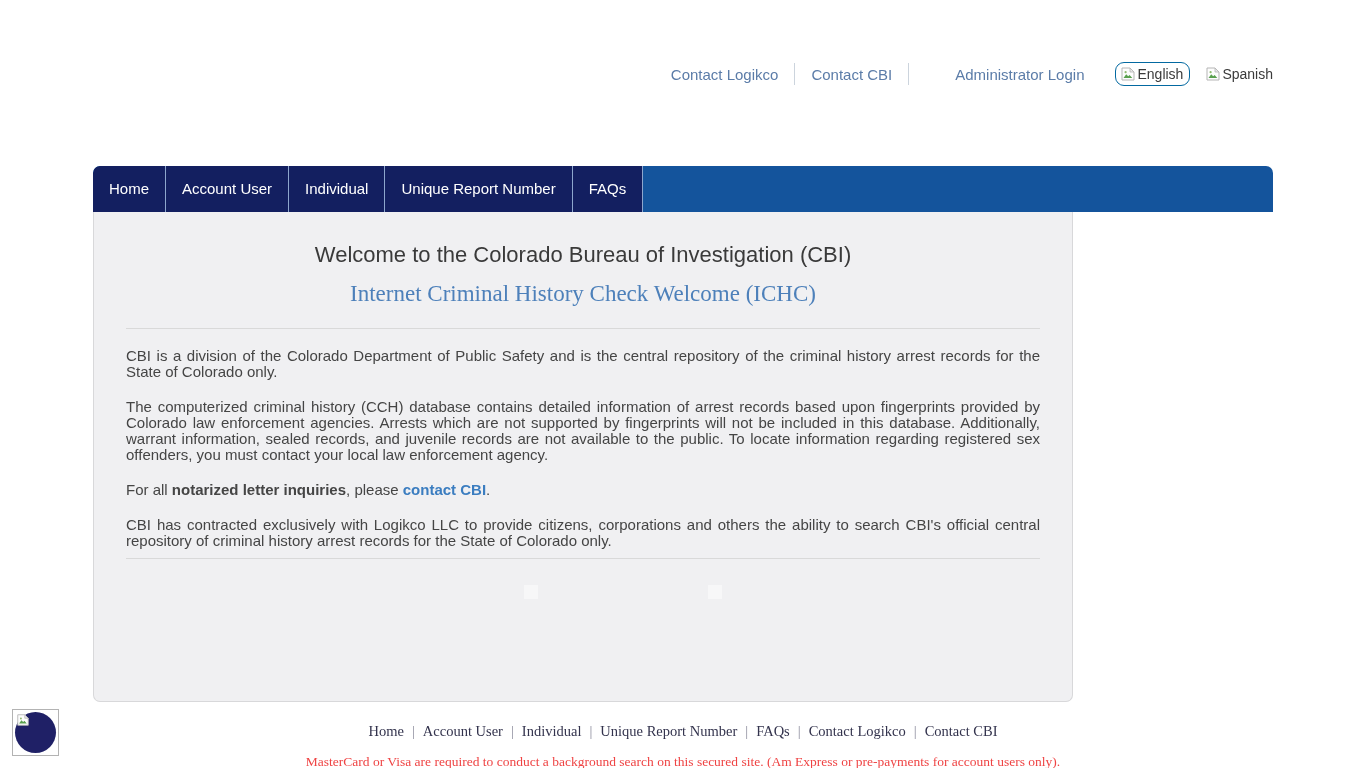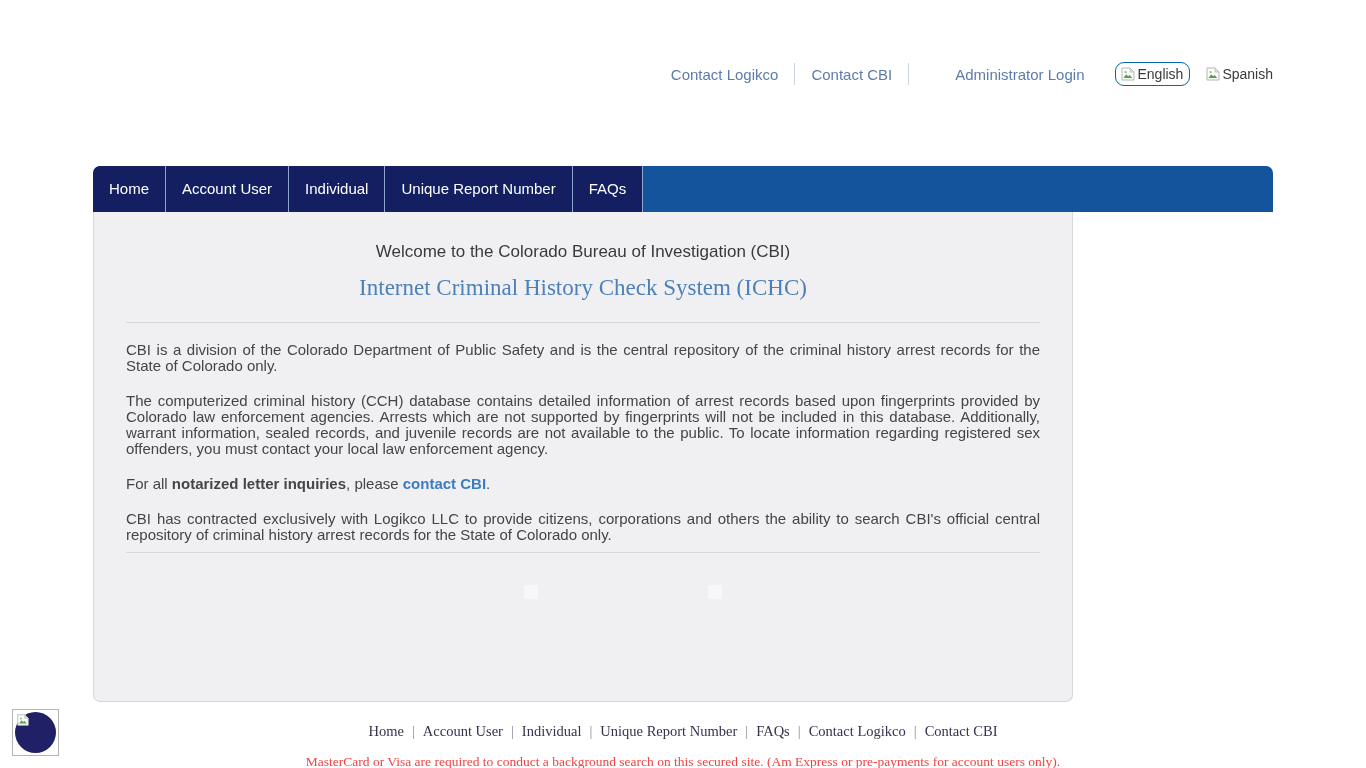--- a/index.html
+++ b/index.html
@@ -85,21 +85,21 @@
     height: 490px;
     background: #f0f0f2;
     border: 1px solid #d8d8da;
     border-top: none;
     border-radius: 0 0 7px 7px;
     position: relative;
   }
   .welcome-heading {
     padding-top: 30px;
     text-align: center;
-    font-size: 17px;
+    font-size: 22px;
     font-weight: normal;
     color: #3a3a3a;
   }
   .system-heading {
     margin-top: 13px;
     text-align: center;
     font-family: "Liberation Serif", serif;
     font-size: 23px;
     font-weight: normal;
     color: #4d80ba;
@@ -217,21 +217,21 @@
   <nav class="navbar">
     <a class="nav-tab">Home</a>
     <a class="nav-tab">Account User</a>
     <a class="nav-tab">Individual</a>
     <a class="nav-tab">Unique Report Number</a>
     <a class="nav-tab">FAQs</a>
   </nav>
 
   <div class="panel">
     <h1 class="welcome-heading">Welcome to the Colorado Bureau of Investigation (CBI)</h1>
-    <h2 class="system-heading">Internet Criminal History Check System (ICHC)</h2>
+    <h2 class="system-heading">Internet Criminal History Check Welcome (ICHC)</h2>
 
     <hr class="rule">
 
     <p>CBI is a division of the Colorado Department of Public Safety and is the central repository of the criminal history arrest records for the State of Colorado only.</p>
 
     <p>The computerized criminal history (CCH) database contains detailed information of arrest records based upon fingerprints provided by Colorado law enforcement agencies. Arrests which are not supported by fingerprints will not be included in this database. Additionally, warrant information, sealed records, and juvenile records are not available to the public. To locate information regarding registered sex offenders, you must contact your local law enforcement agency.</p>
 
     <p><span>For all </span><strong>notarized letter inquiries</strong><span>, please </span><a class="inline-link">contact CBI</a><span>.</span></p>
 
     <p>CBI has contracted exclusively with Logikco LLC to provide citizens, corporations and others the ability to search CBI's official central repository of criminal history arrest records for the State of Colorado only.</p>

